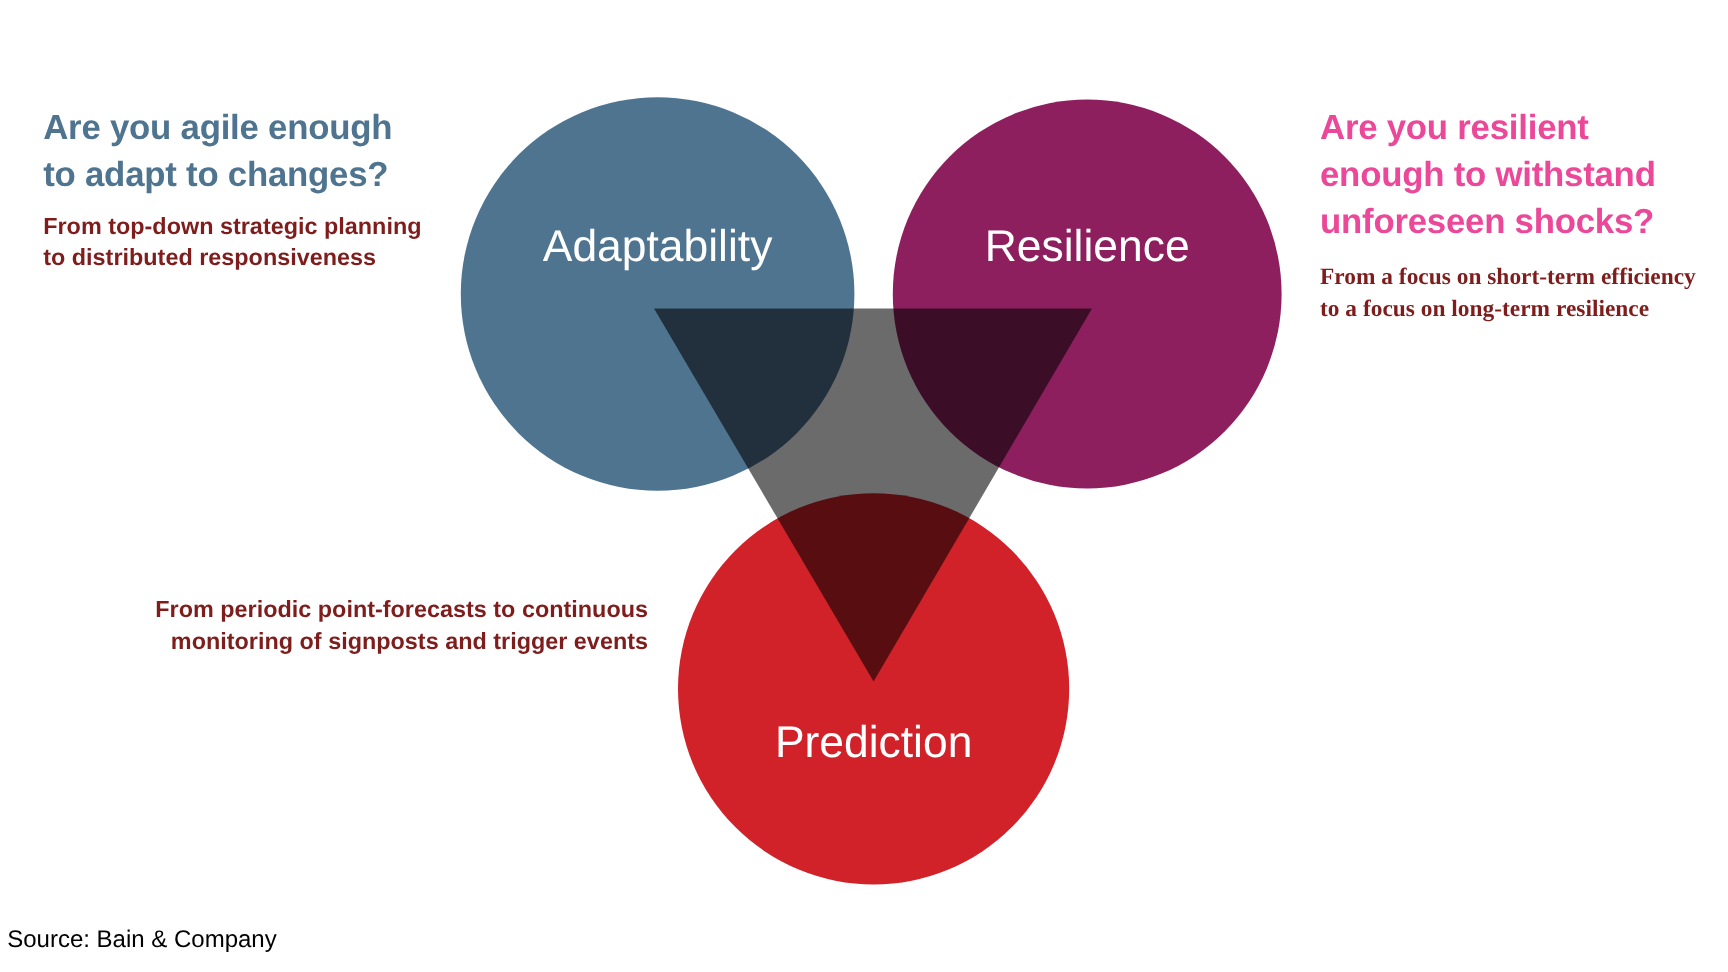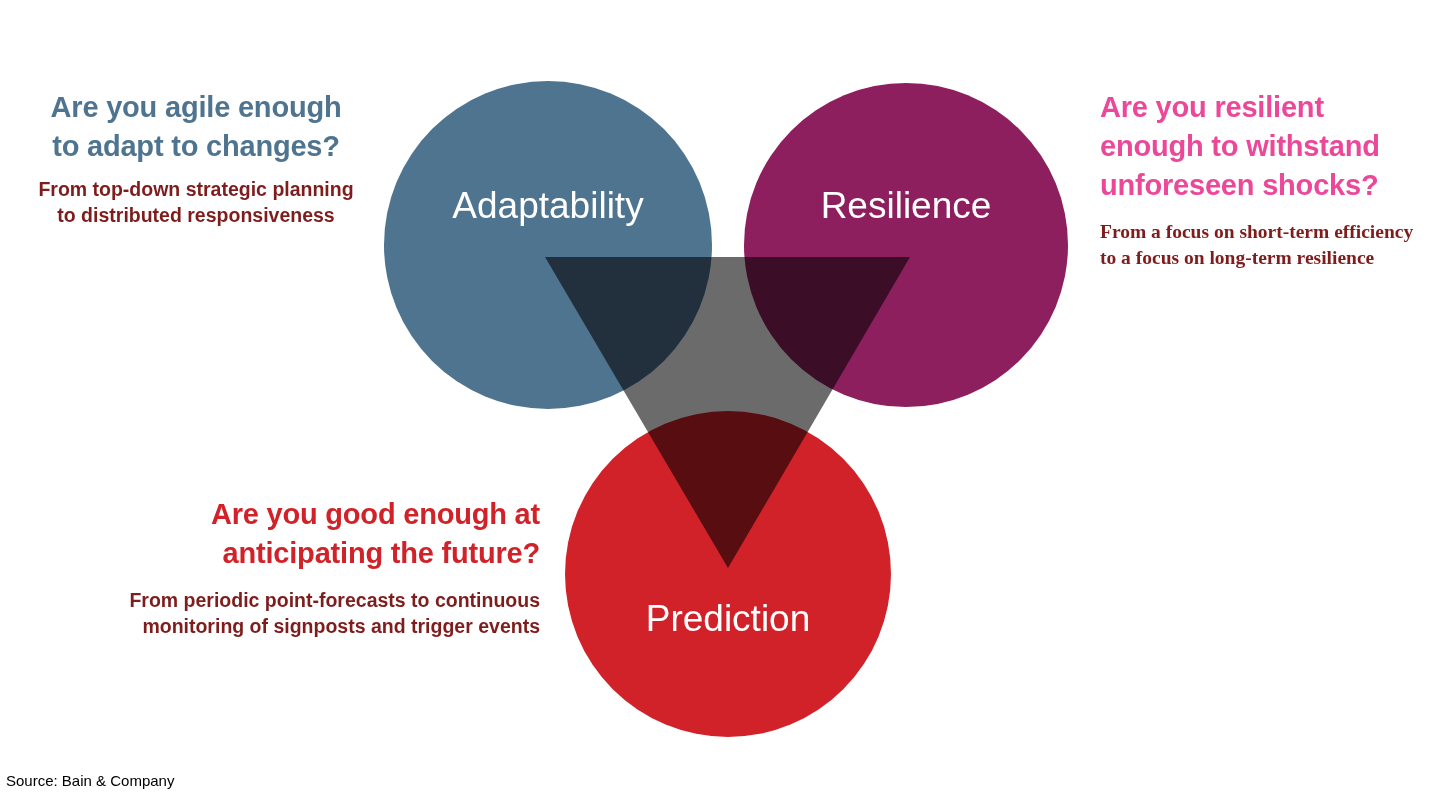--- a/index.html
+++ b/index.html
@@ -48,21 +48,21 @@
     line-height: 1.36;
     color: #7f1d1d;
     margin: 0;
   }
 
   
   #callout-adaptability {
     left: 36px;
     top: 88px;
     width: 320px;
-    text-align: center;
+    text-align: left;
   }
   #callout-adaptability .headline { color: #4F7490; }
 
   
   #callout-resilience {
     left: 1100px;
     top: 88px;
     width: 320px;
     text-align: left;
   }
@@ -75,21 +75,21 @@
     top: 495px;
     width: 440px;
     text-align: right;
   }
   #callout-prediction .headline { color: #D12229; margin-bottom: 14px; }
 
   #source-note {
     position: absolute;
     left: 6px;
     top: 772px;
-    font-size: 15px;
+    font-size: 20px;
     font-weight: 400;
     color: #000000;
   }
 </style>
 </head>
 <body>
 
 <div id="stage">
 
   <svg id="venn-svg" viewBox="0 0 1440 810">
@@ -110,19 +110,18 @@
     <p class="headline">Are you agile enough to adapt to changes?</p>
     <p class="body-text">From top-down strategic planning to distributed responsiveness</p>
   </div>
 
   <div class="callout" id="callout-resilience">
     <p class="headline">Are you resilient enough to withstand unforeseen shocks?</p>
     <p class="body-text">From a focus on short-term efficiency to a focus on long-term resilience</p>
   </div>
 
   <div class="callout" id="callout-prediction">
-    <p class="headline">Are you good enough at anticipating the future?</p>
     <p class="body-text">From periodic point-forecasts to continuous monitoring of signposts and trigger events</p>
   </div>
 
   <div id="source-note">Source: Bain &amp; Company</div>
 
 </div>
 
 </body></html>

